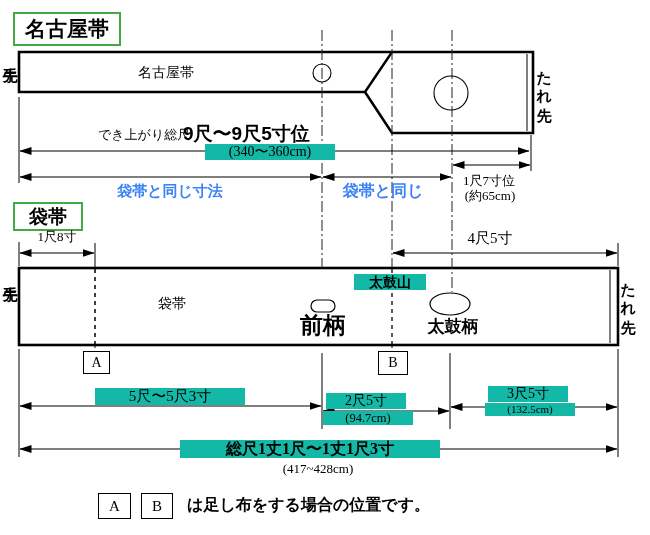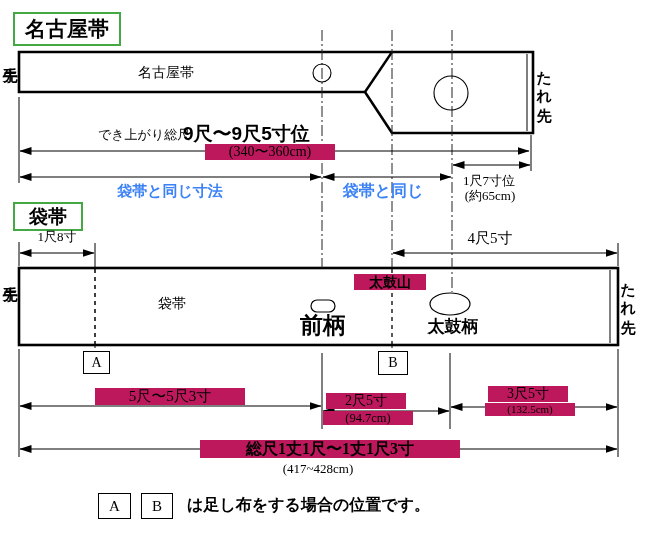--- a/index.html
+++ b/index.html
@@ -6,21 +6,21 @@
   #stage{
     position:relative;width:650px;height:535px;background:#fff;overflow:hidden;
     font-family:"Liberation Sans",sans-serif;color:#000;
   }
   #stage svg{position:absolute;left:0;top:0;}
   .lbl{position:absolute;white-space:nowrap;line-height:1.15;}
   .ctr{text-align:center;white-space:nowrap;}
   .vert{writing-mode:vertical-rl;text-orientation:upright;letter-spacing:1px;}
   .serif{font-family:"Liberation Serif",serif;}
   .b{font-weight:bold;}
-  .wbg{background:#be185d;}
+  .wbg{background:#14b8a6;}
   .greenbox{
     position:absolute;border:2px solid #44a944;background:#fff;
     display:flex;align-items:center;justify-content:center;font-weight:bold;
   }
   .abox{
     position:absolute;border:1.5px solid #000;background:#fff;
     display:flex;align-items:center;justify-content:center;
     font-family:"Liberation Serif",serif;
   }
 </style>
@@ -115,21 +115,21 @@
   <div class="abox" style="left:378px;top:351px;width:28px;height:22px;font-size:14px;">
     <span>B</span>
   </div>
 
   <div class="lbl ctr serif wbg" style="left:95px;top:388px;width:150px;font-size:15px;">5尺〜5尺3寸</div>
   <div class="lbl ctr serif wbg" style="left:326px;top:393px;width:80px;font-size:14px;">2尺5寸</div>
   <div class="lbl ctr serif wbg" style="left:323px;top:411px;width:90px;font-size:12.5px;">(94.7cm)</div>
   <div class="lbl ctr serif wbg" style="left:488px;top:386px;width:80px;font-size:14px;">3尺5寸</div>
   <div class="lbl ctr serif wbg" style="left:485px;top:403px;width:90px;font-size:11px;">(132.5cm)</div>
 
-  <div class="lbl ctr serif b wbg" style="left:200px;top:440px;width:260px;font-size:16px;">総尺1丈1尺〜1丈1尺3寸</div>
+  <div class="lbl ctr serif b wbg" style="left:180px;top:440px;width:260px;font-size:16px;">総尺1丈1尺〜1丈1尺3寸</div>
   <div class="lbl ctr serif" style="left:248px;top:462px;width:140px;font-size:13px;">(417~428cm)</div>
 
   <div class="abox" style="left:98px;top:493px;width:31px;height:24px;font-size:15px;border-width:1px;">
     <span>A</span>
   </div>
   <div class="abox" style="left:141px;top:493px;width:30px;height:24px;font-size:15px;border-width:1px;">
     <span>B</span>
   </div>
   <div class="lbl b" style="left:187px;top:496px;font-size:16px;">は足し布をする場合の位置です。</div>
 

